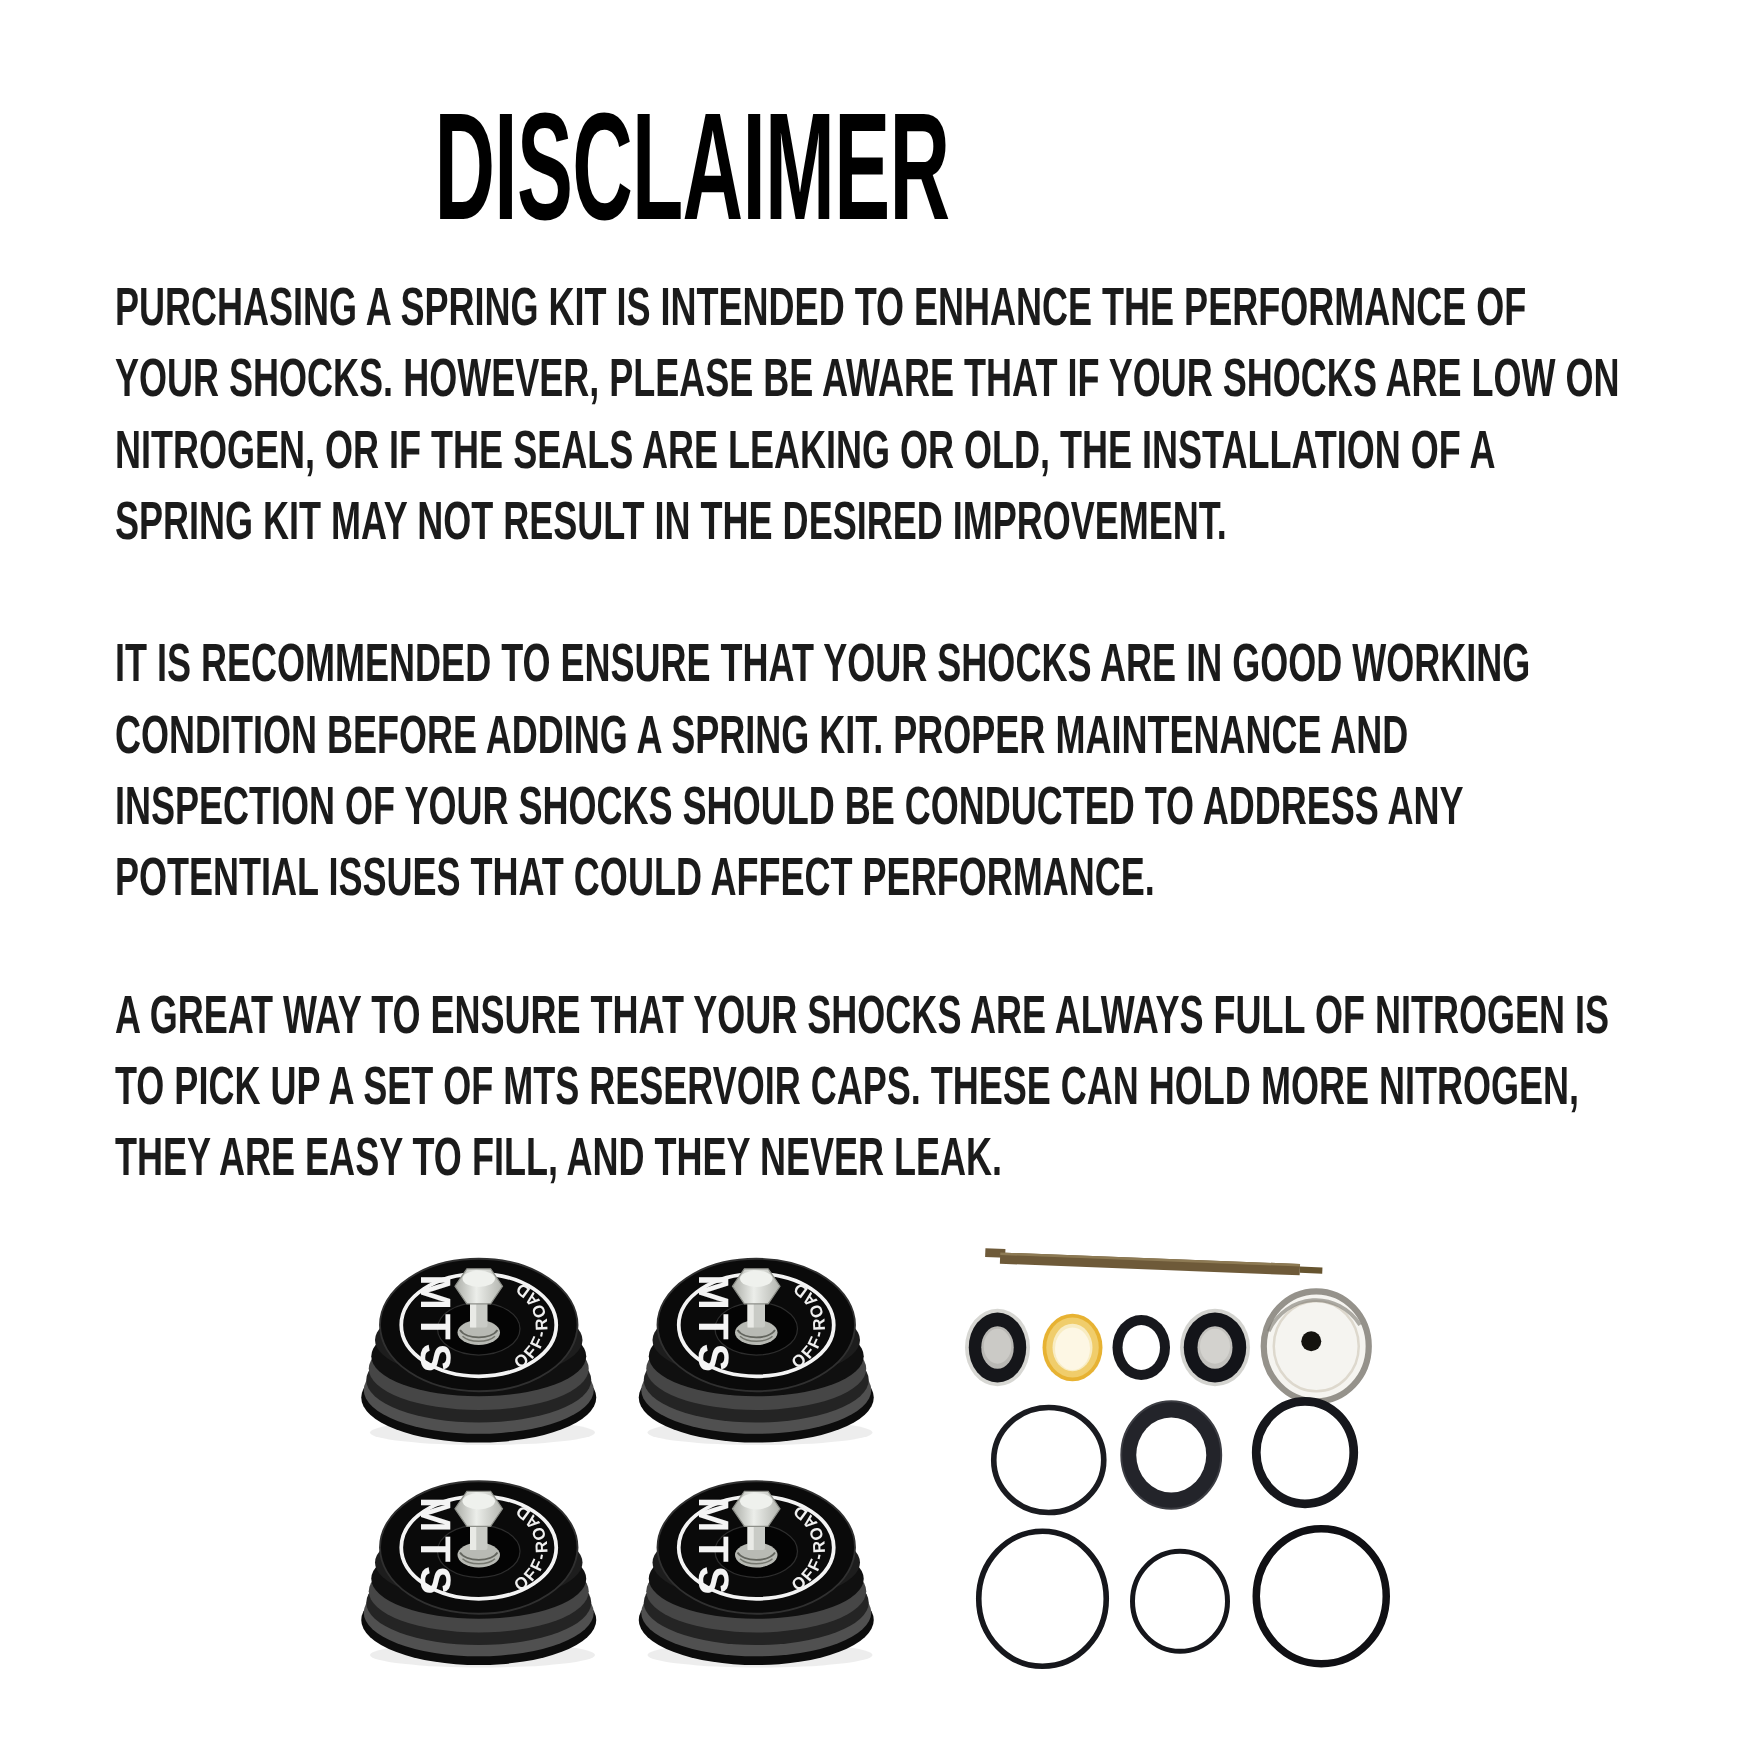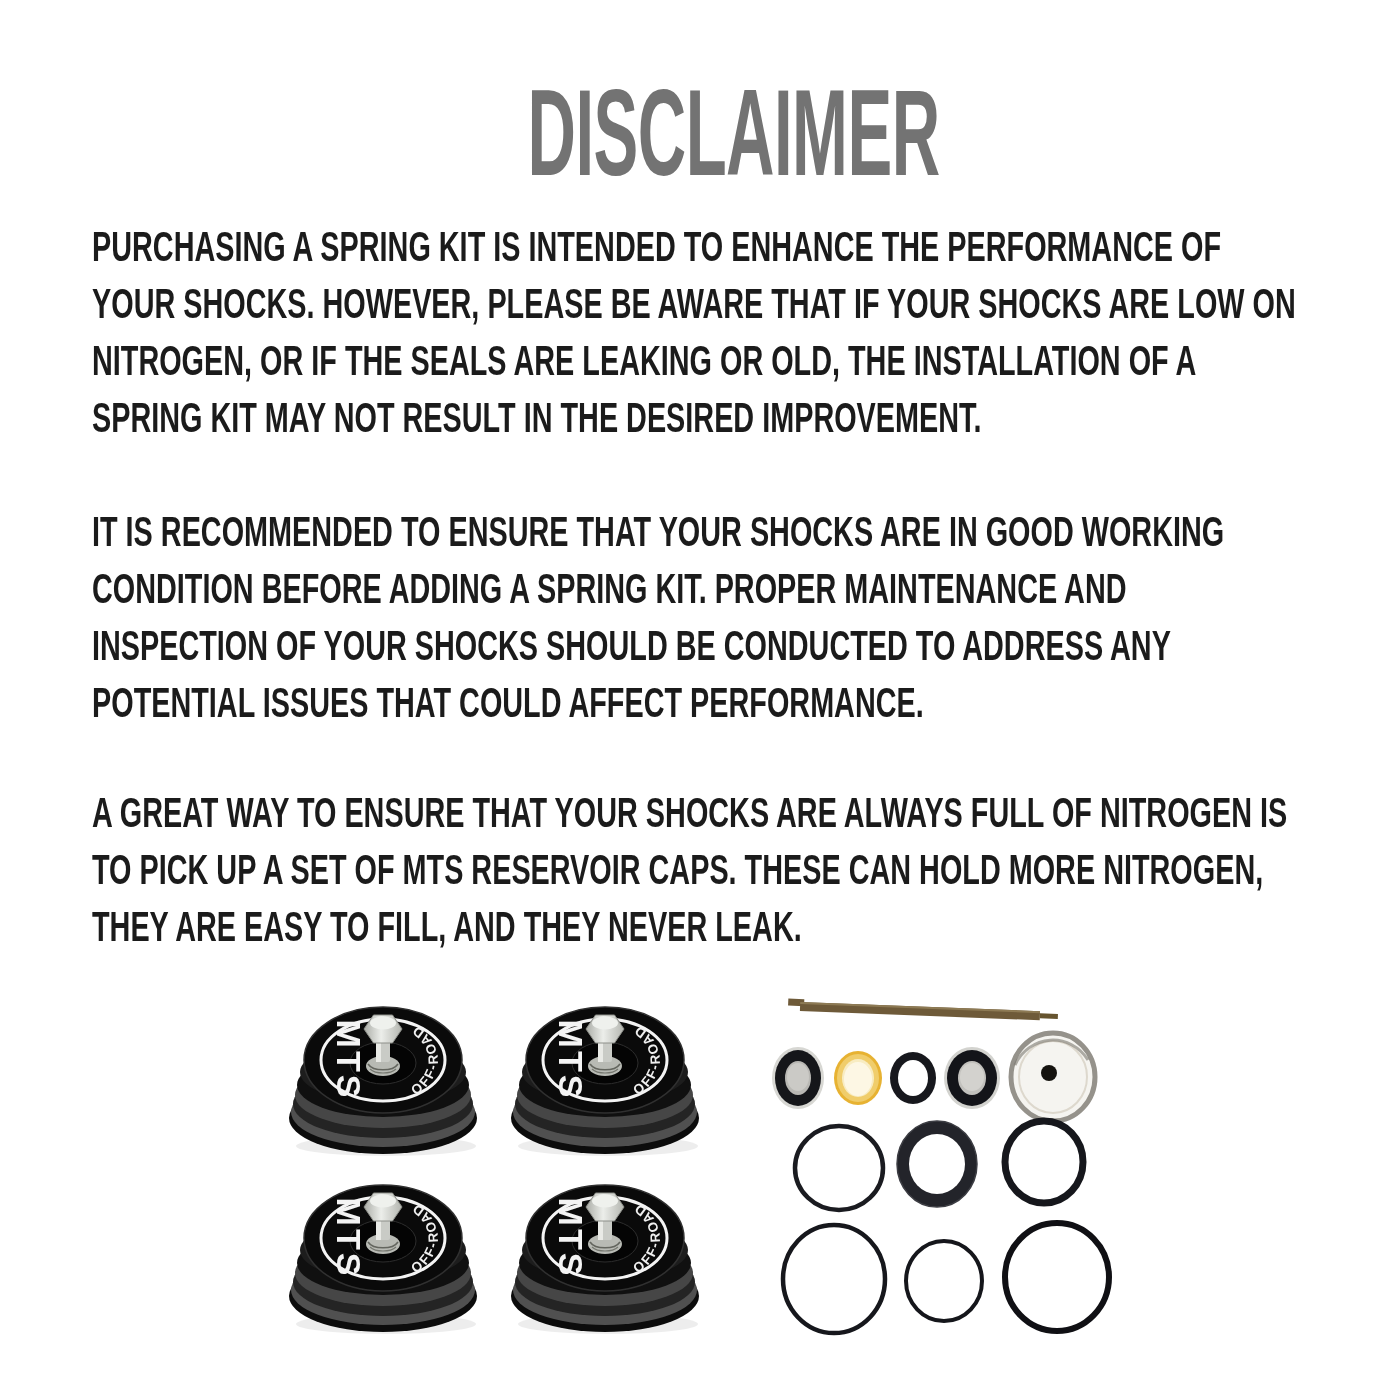--- a/index.html
+++ b/index.html
@@ -1,22 +1,22 @@
 <!DOCTYPE html>
 <html><head>
 <meta charset="utf-8">
 <style>
   html,body{margin:0;padding:0;background:#ffffff;}
   .page{
     position:relative;width:1400px;height:1400px;background:#ffffff;overflow:hidden;
     font-family:"Liberation Sans", sans-serif;
   }
   .title{
-    position:absolute;top:72px;left:0;width:1108px;text-align:right;
-    font-size:122px;line-height:122px;font-weight:bold;color:#737373;
+    position:absolute;top:72px;left:0;width:1108px;text-align:center;
+    font-size:122px;line-height:122px;font-weight:bold;color:#000000;
   }
   .title-inner{display:inline-block;transform:scaleX(0.55);transform-origin:center top;letter-spacing:-1px;white-space:nowrap;}
   .para{
     position:absolute;left:92px;font-size:43px;line-height:57px;font-weight:bold;color:#1b1b1b;
     transform:scaleX(0.67);transform-origin:left top;
   }
   .para .line{white-space:nowrap;}
   .p1{top:218px}
   .p2{top:503px}
   .p3{top:784px}

